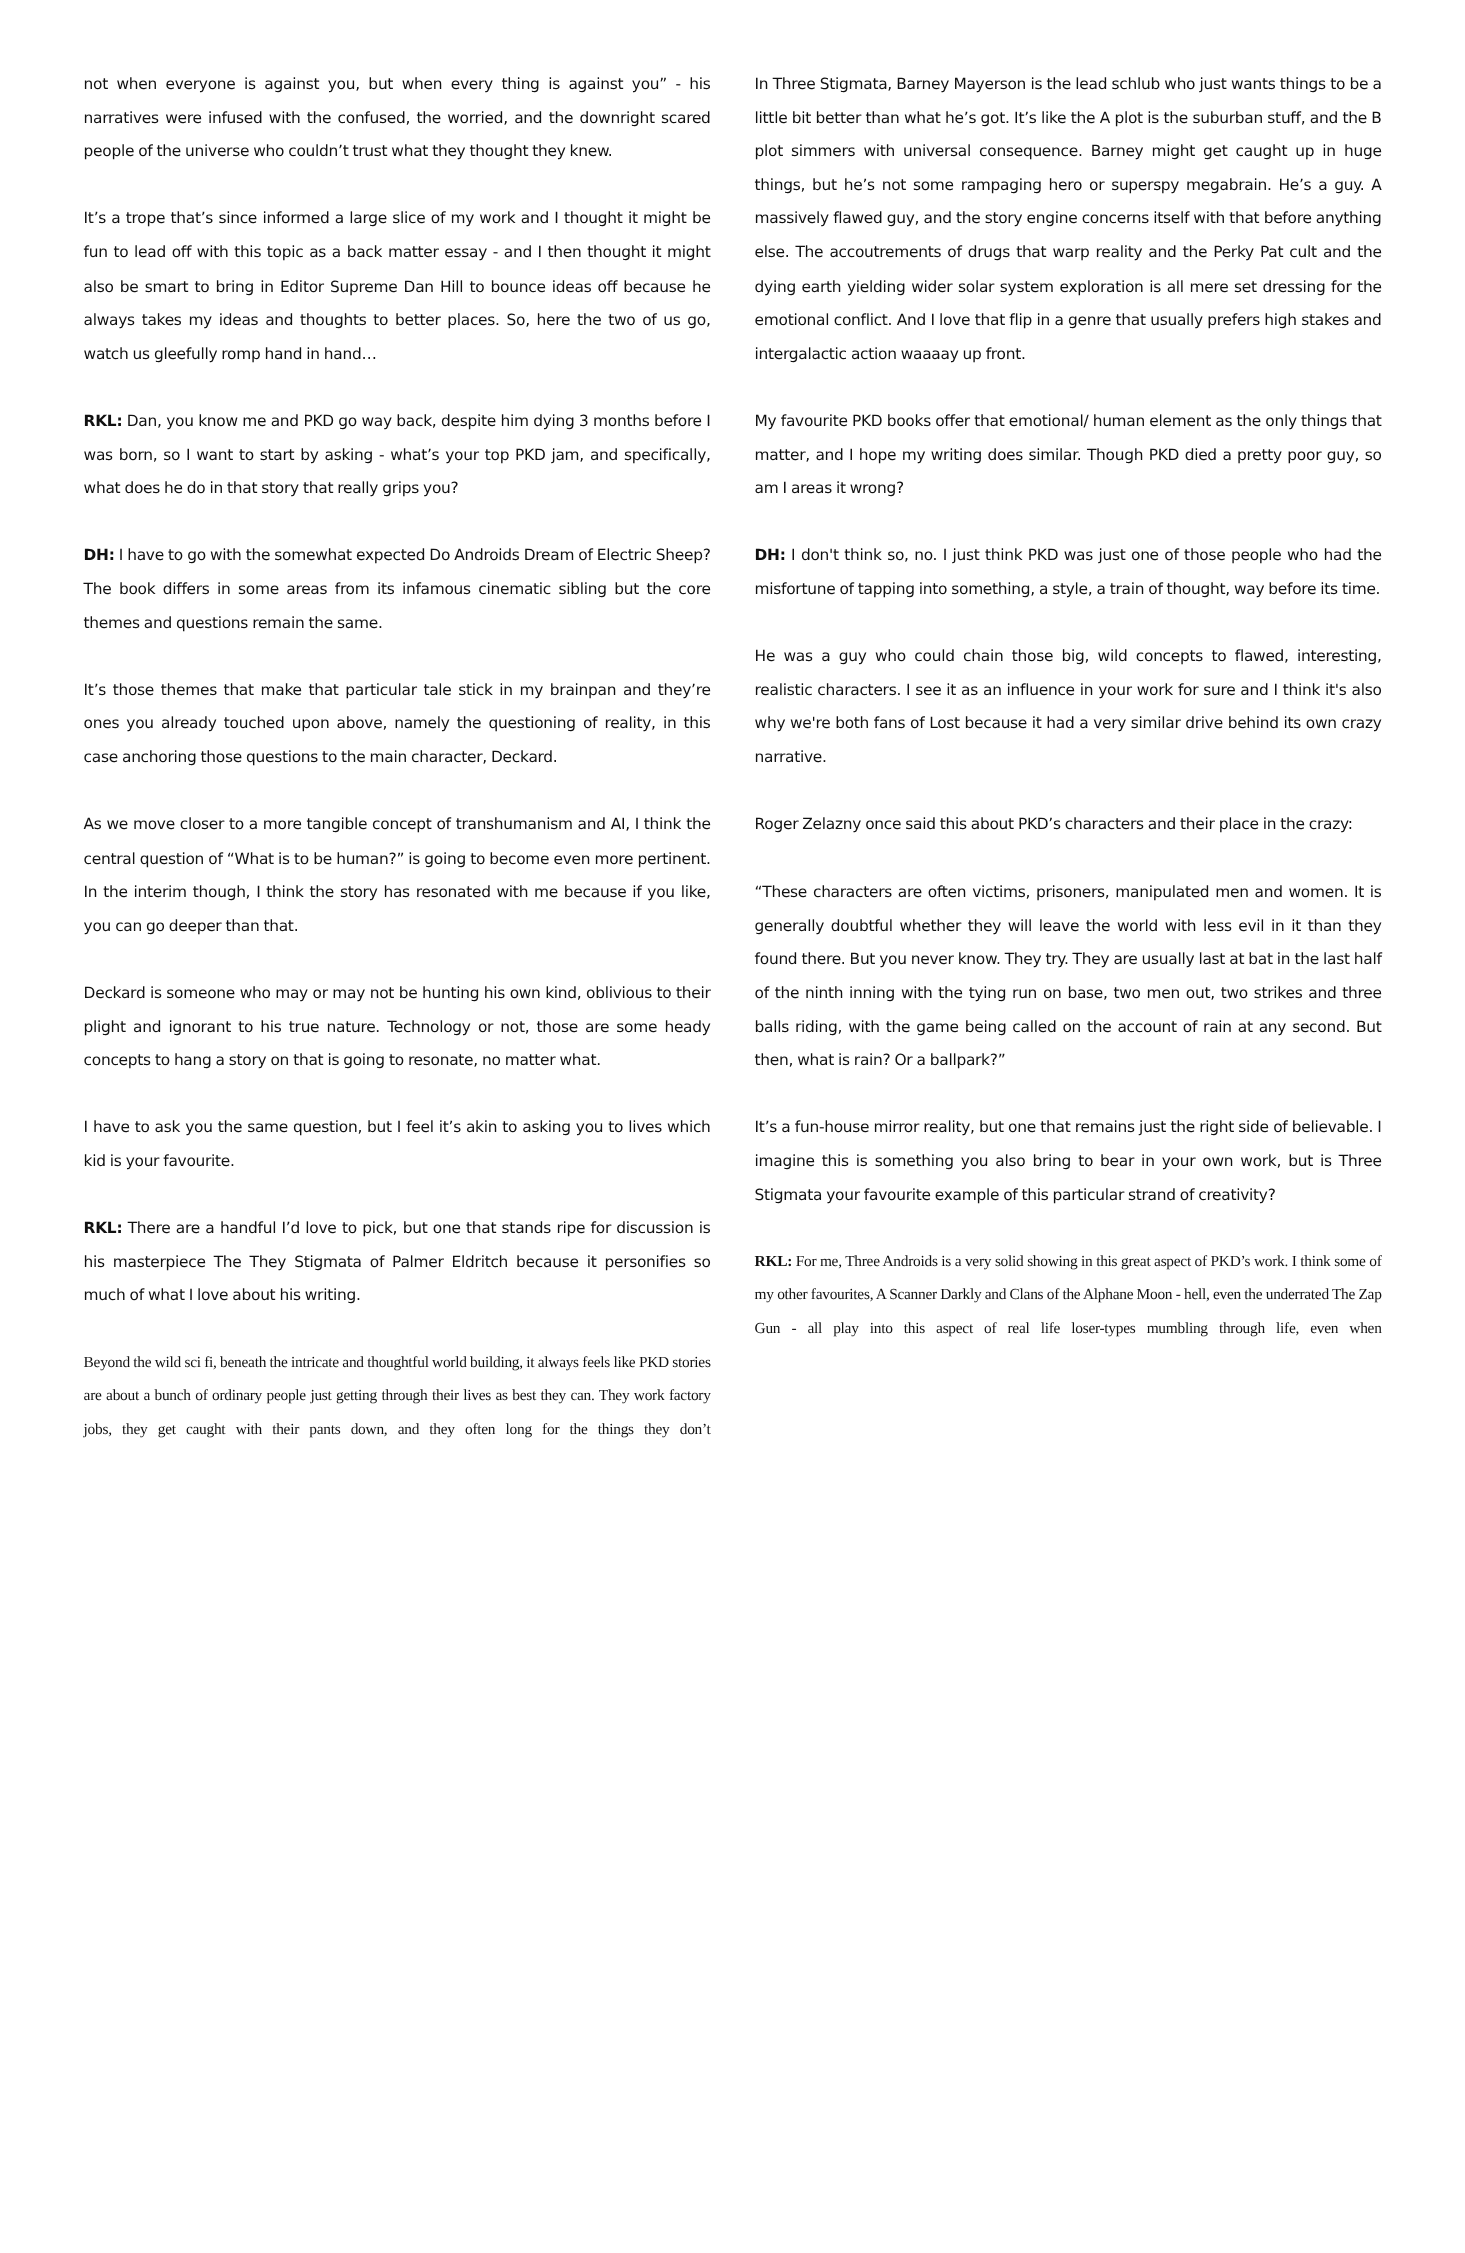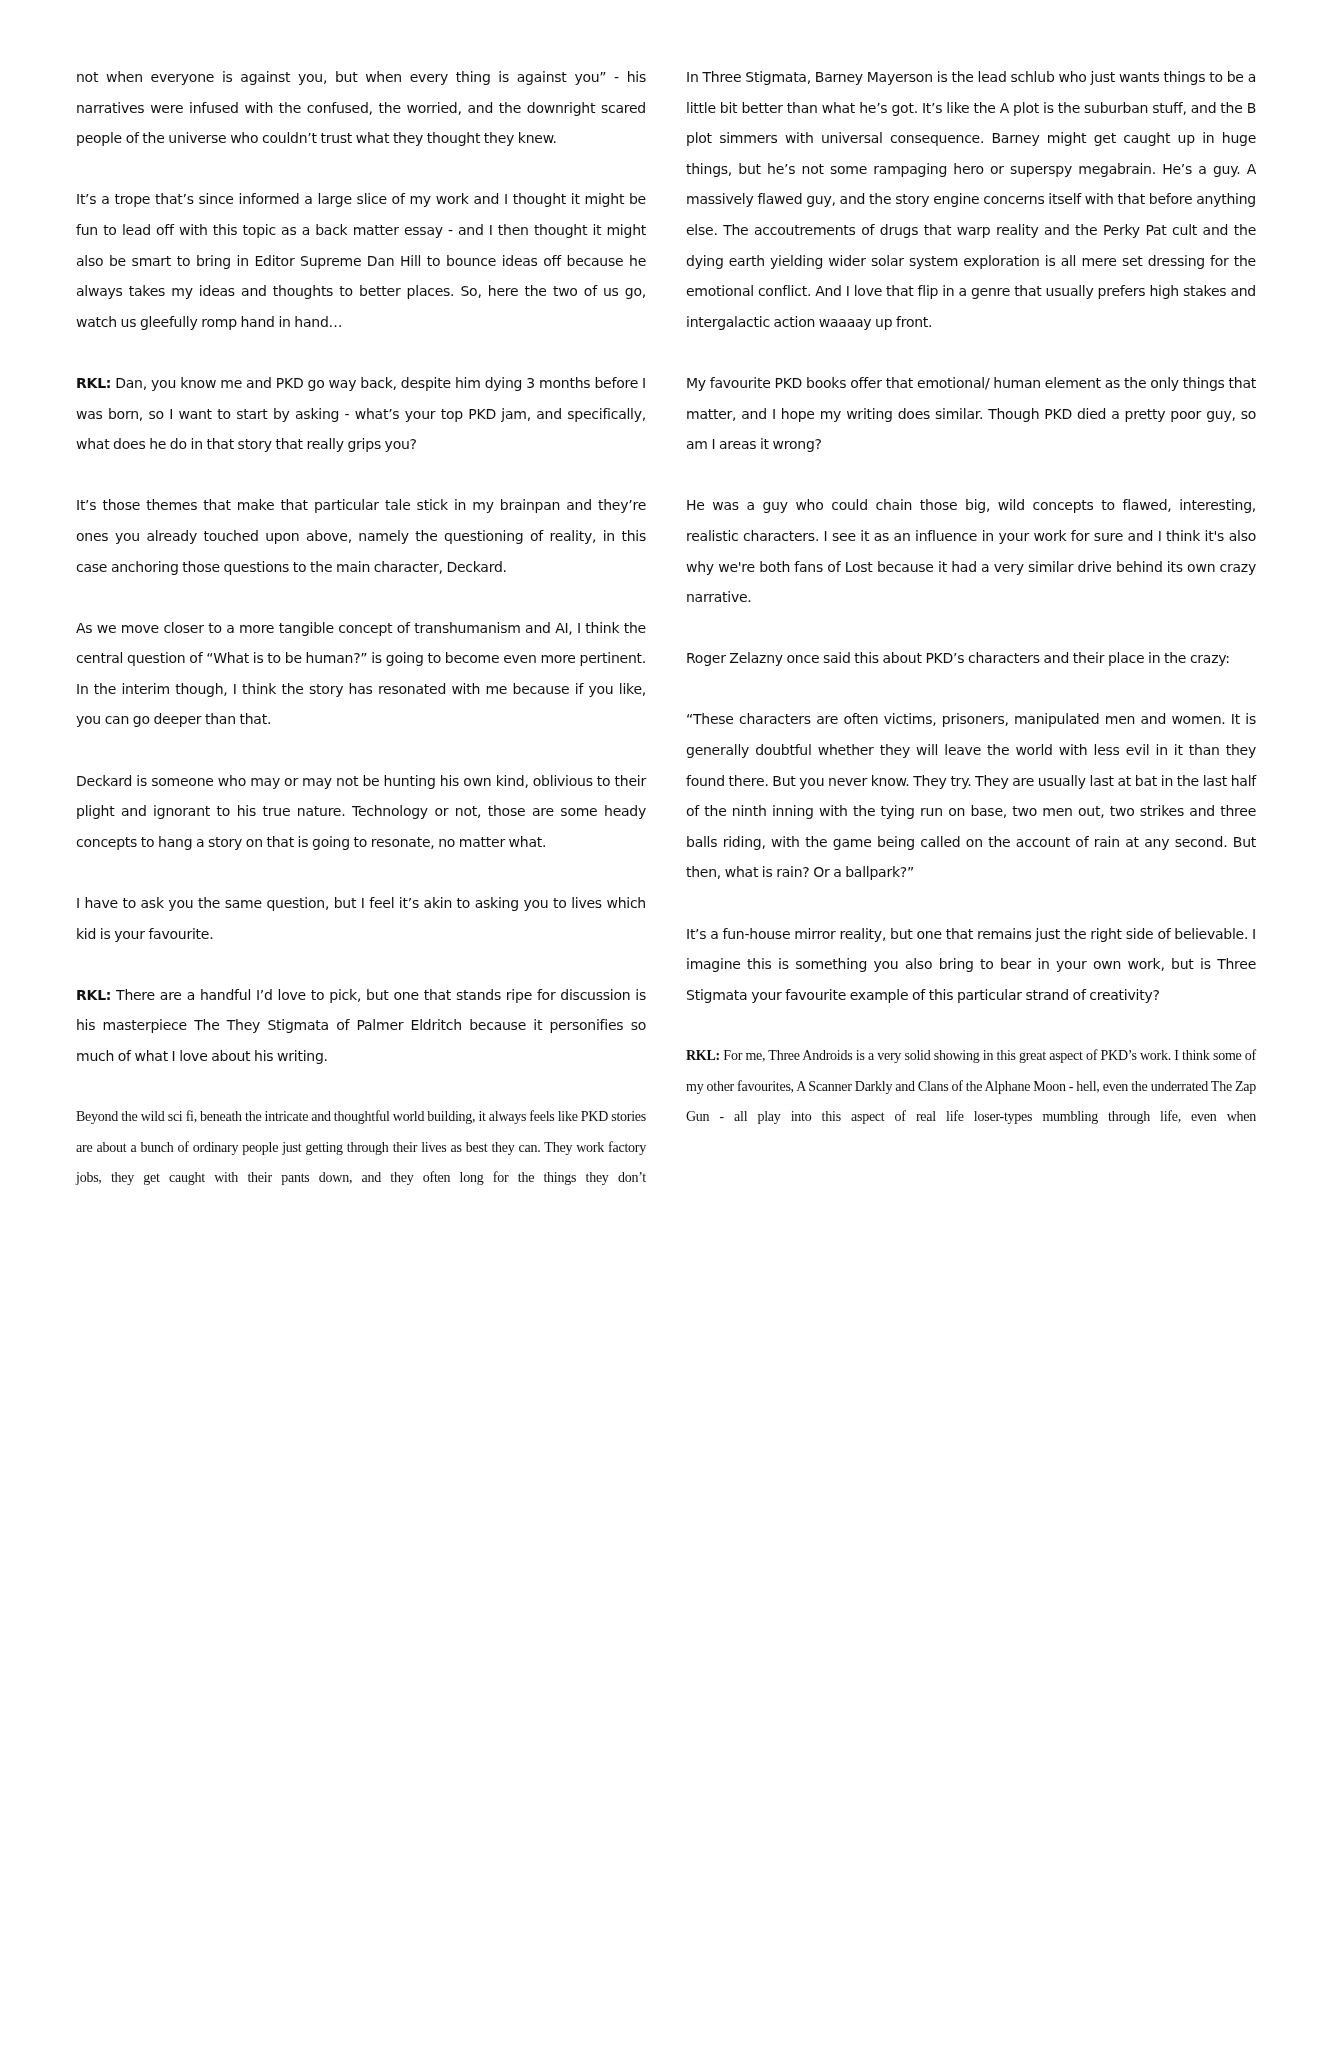--- a/index.html
+++ b/index.html
@@ -44,30 +44,32 @@
     }
   </style>
 </head>
 <body>
 
 <div class="page">
   <div class="column">
     <p class="para"><span class="speaker"></span><span>not when everyone is against you, but when every thing is against you” - his narratives were infused with the confused, the worried, and the downright scared people of the universe who couldn’t trust what they thought they knew.</span></p>
     <p class="para"><span class="speaker"></span><span>It’s a trope that’s since informed a large slice of my work and I thought it might be fun to lead off with this topic as a back matter essay - and I then thought it might also be smart to bring in Editor Supreme Dan Hill to bounce ideas off because he always takes my ideas and thoughts to better places. So, here the two of us go, watch us gleefully romp hand in hand…</span></p>
     <p class="para"><span class="speaker">RKL:</span><span> Dan, you know me and PKD go way back, despite him dying 3 months before I was born, so I want to start by asking - what’s your top PKD jam, and specifically, what does he do in that story that really grips you?</span></p>
+    <p class="para"><span class="speaker">DH:</span><span> I have to go with the somewhat expected Do Androids Dream of Electric Sheep? The book differs in some areas from its infamous cinematic sibling but the core themes and questions remain the same.</span></p>
     <p class="para"><span class="speaker"></span><span>It’s those themes that make that particular tale stick in my brainpan and they’re ones you already touched upon above, namely the questioning of reality, in this case anchoring those questions to the main character, Deckard.</span></p>
     <p class="para"><span class="speaker"></span><span>As we move closer to a more tangible concept of transhumanism and AI, I think the central question of “What is to be human?” is going to become even more pertinent. In the interim though, I think the story has resonated with me because if you like, you can go deeper than that.</span></p>
     <p class="para"><span class="speaker"></span><span>Deckard is someone who may or may not be hunting his own kind, oblivious to their plight and ignorant to his true nature. Technology or not, those are some heady concepts to hang a story on that is going to resonate, no matter what.</span></p>
     <p class="para"><span class="speaker"></span><span>I have to ask you the same question, but I feel it’s akin to asking you to lives which kid is your favourite.</span></p>
     <p class="para"><span class="speaker">RKL:</span><span> There are a handful I’d love to pick, but one that stands ripe for discussion is his masterpiece The They Stigmata of Palmer Eldritch because it personifies so much of what I love about his writing.</span></p>
     <p class="para cont-end"><span class="speaker"></span><span>Beyond the wild sci fi, beneath the intricate and thoughtful world building, it always feels like PKD stories are about a bunch of ordinary people just getting through their lives as best they can. They work factory jobs, they get caught with their pants down, and they often long for the things they don’t</span></p>
   </div>
 
   <div class="column">
     <p class="para"><span class="speaker"></span><span>In Three Stigmata, Barney Mayerson is the lead schlub who just wants things to be a little bit better than what he’s got. It’s like the A plot is the suburban stuff, and the B plot simmers with universal consequence. Barney might get caught up in huge things, but he’s not some rampaging hero or superspy megabrain. He’s a guy. A massively flawed guy, and the story engine concerns itself with that before anything else. The accoutrements of drugs that warp reality and the Perky Pat cult and the dying earth yielding wider solar system exploration is all mere set dressing for the emotional conflict. And I love that flip in a genre that usually prefers high stakes and intergalactic action waaaay up front.</span></p>
     <p class="para"><span class="speaker"></span><span>My favourite PKD books offer that emotional/ human element as the only things that matter, and I hope my writing does similar. Though PKD died a pretty poor guy, so am I areas it wrong?</span></p>
+    <p class="para"><span class="speaker">DH:</span><span> I don't think so, no. I just think PKD was just one of those people who had the misfortune of tapping into something, a style, a train of thought, way before its time.</span></p>
     <p class="para"><span class="speaker"></span><span>He was a guy who could chain those big, wild concepts to flawed, interesting, realistic characters. I see it as an influence in your work for sure and I think it's also why we're both fans of Lost because it had a very similar drive behind its own crazy narrative.</span></p>
     <p class="para"><span class="speaker"></span><span>Roger Zelazny once said this about PKD’s characters and their place in the crazy:</span></p>
     <p class="para"><span class="speaker"></span><span>“These characters are often victims, prisoners, manipulated men and women. It is generally doubtful whether they will leave the world with less evil in it than they found there. But you never know. They try. They are usually last at bat in the last half of the ninth inning with the tying run on base, two men out, two strikes and three balls riding, with the game being called on the account of rain at any second. But then, what is rain? Or a ballpark?”</span></p>
     <p class="para"><span class="speaker"></span><span>It’s a fun-house mirror reality, but one that remains just the right side of believable. I imagine this is something you also bring to bear in your own work, but is Three Stigmata your favourite example of this particular strand of creativity?</span></p>
     <p class="para cont-end"><span class="speaker">RKL:</span><span> For me, Three Androids is a very solid showing in this great aspect of PKD’s work. I think some of my other favourites, A Scanner Darkly and Clans of the Alphane Moon - hell, even the underrated The Zap Gun - all play into this aspect of real life loser-types mumbling through life, even when</span></p>
   </div>
 </div>
 
 </body></html>

